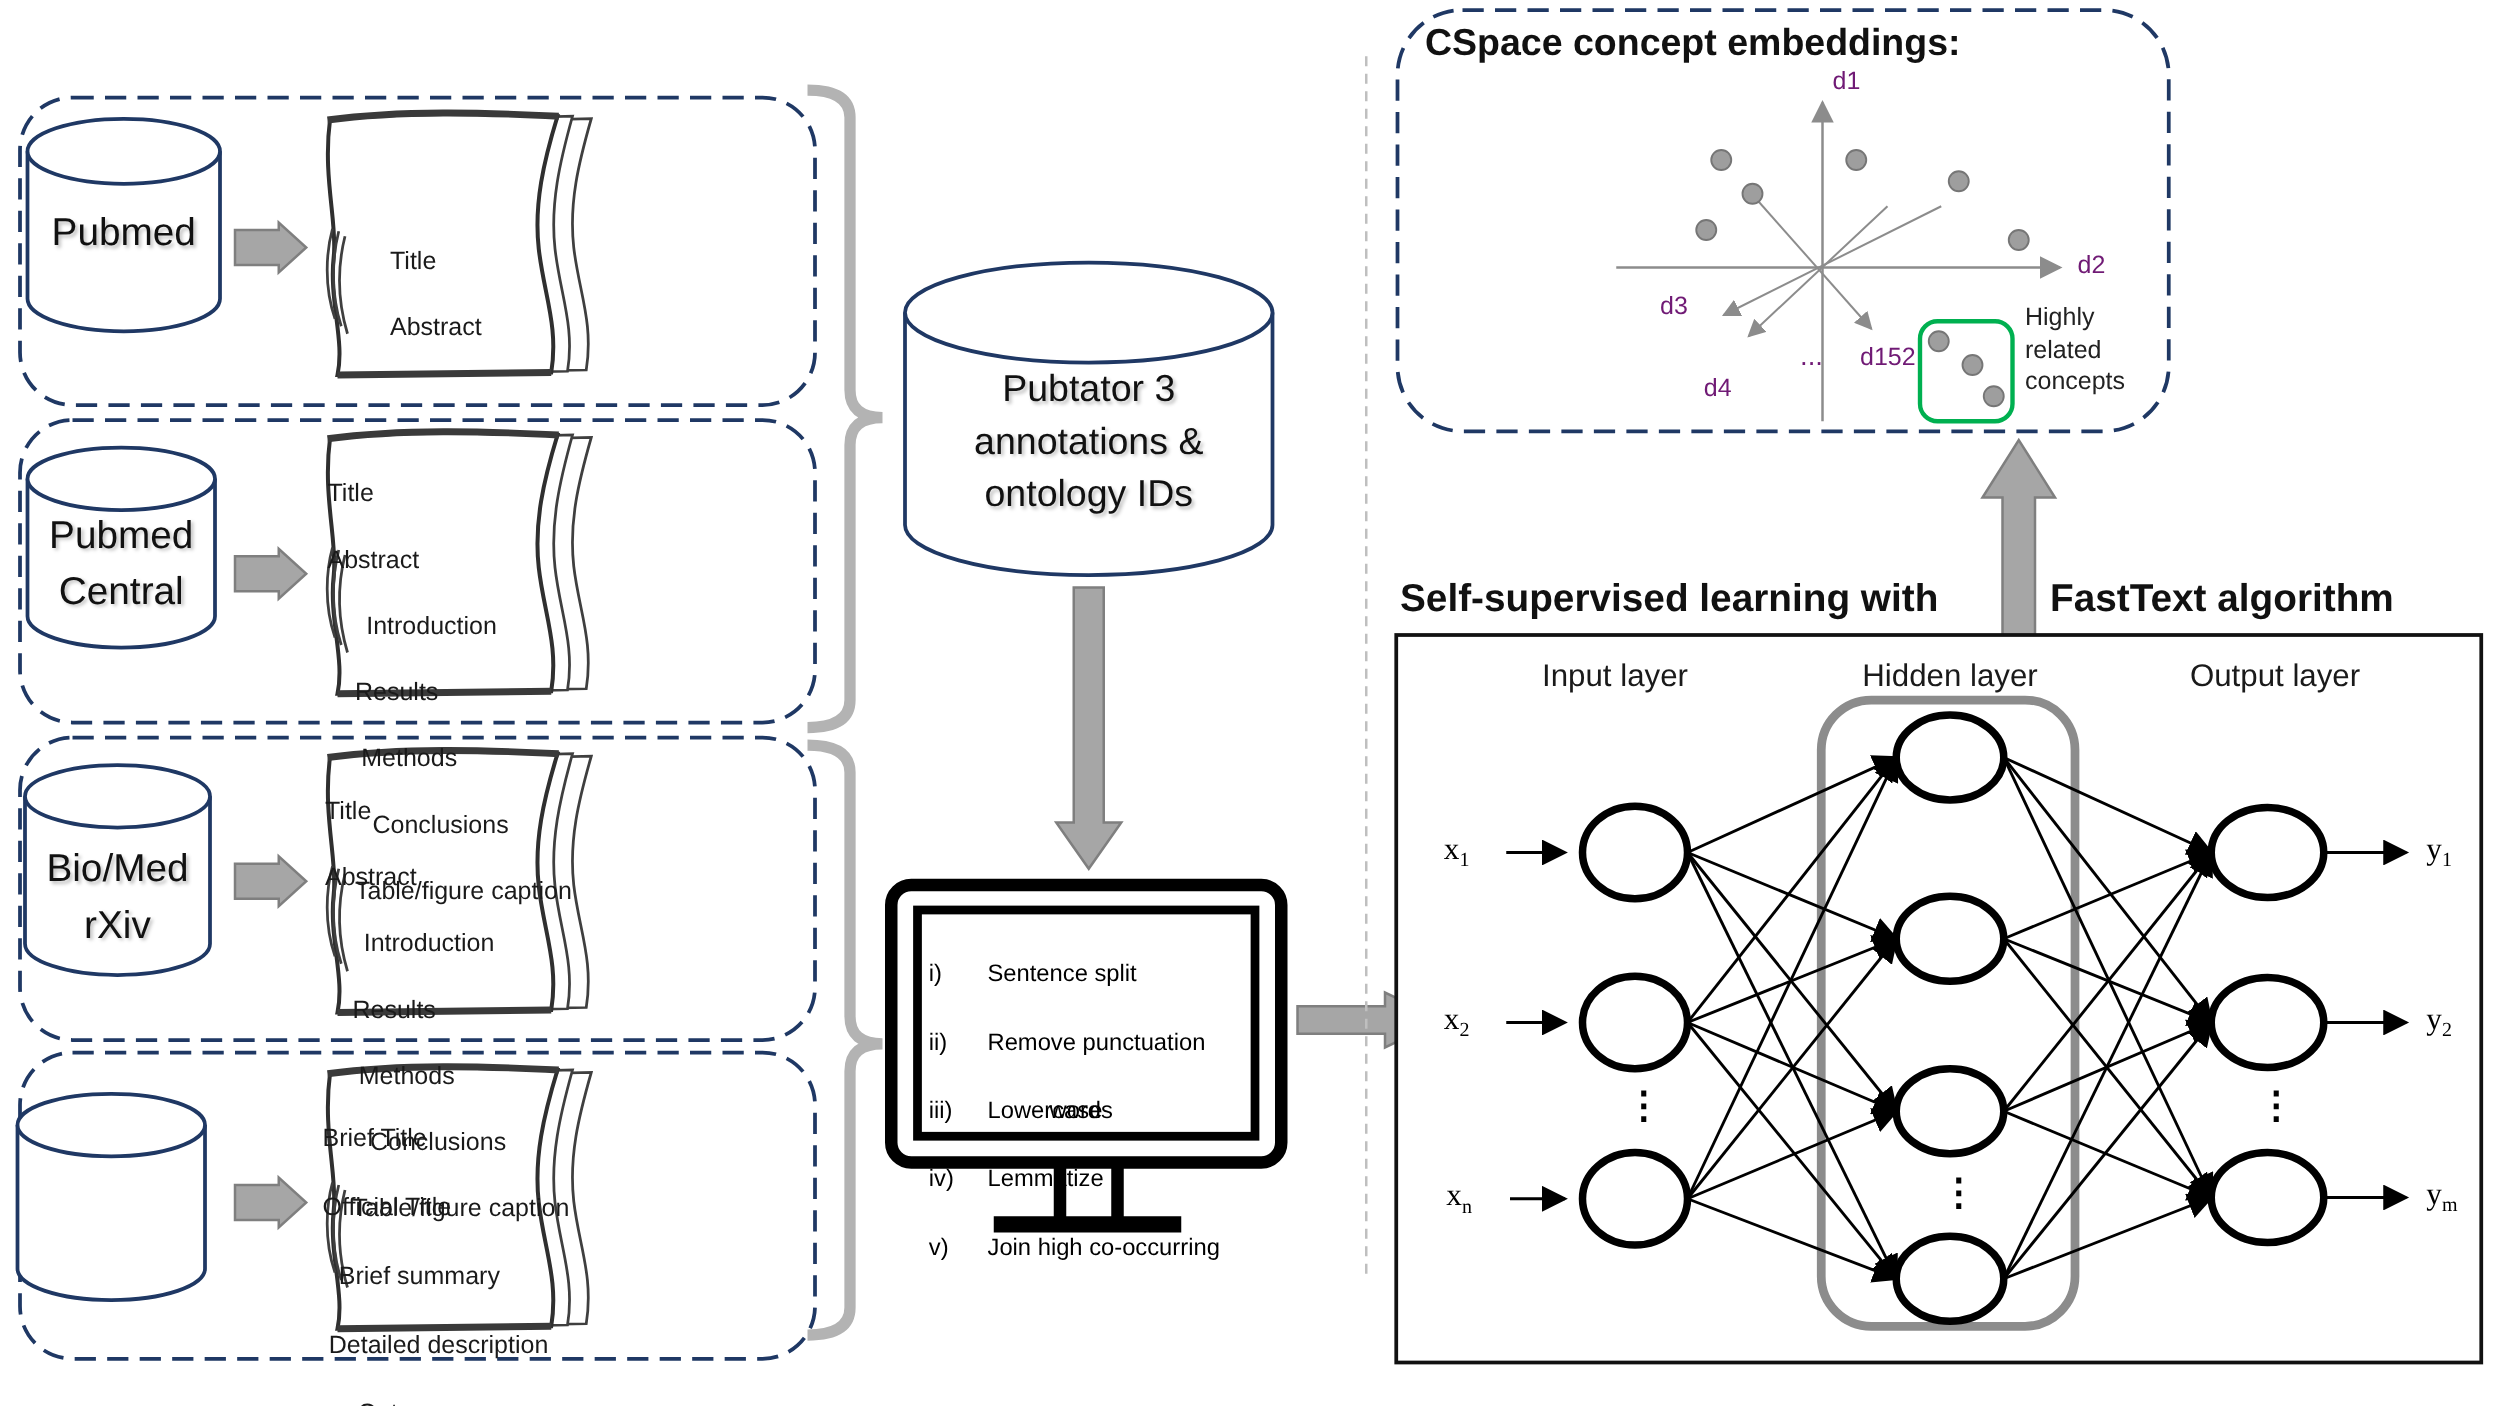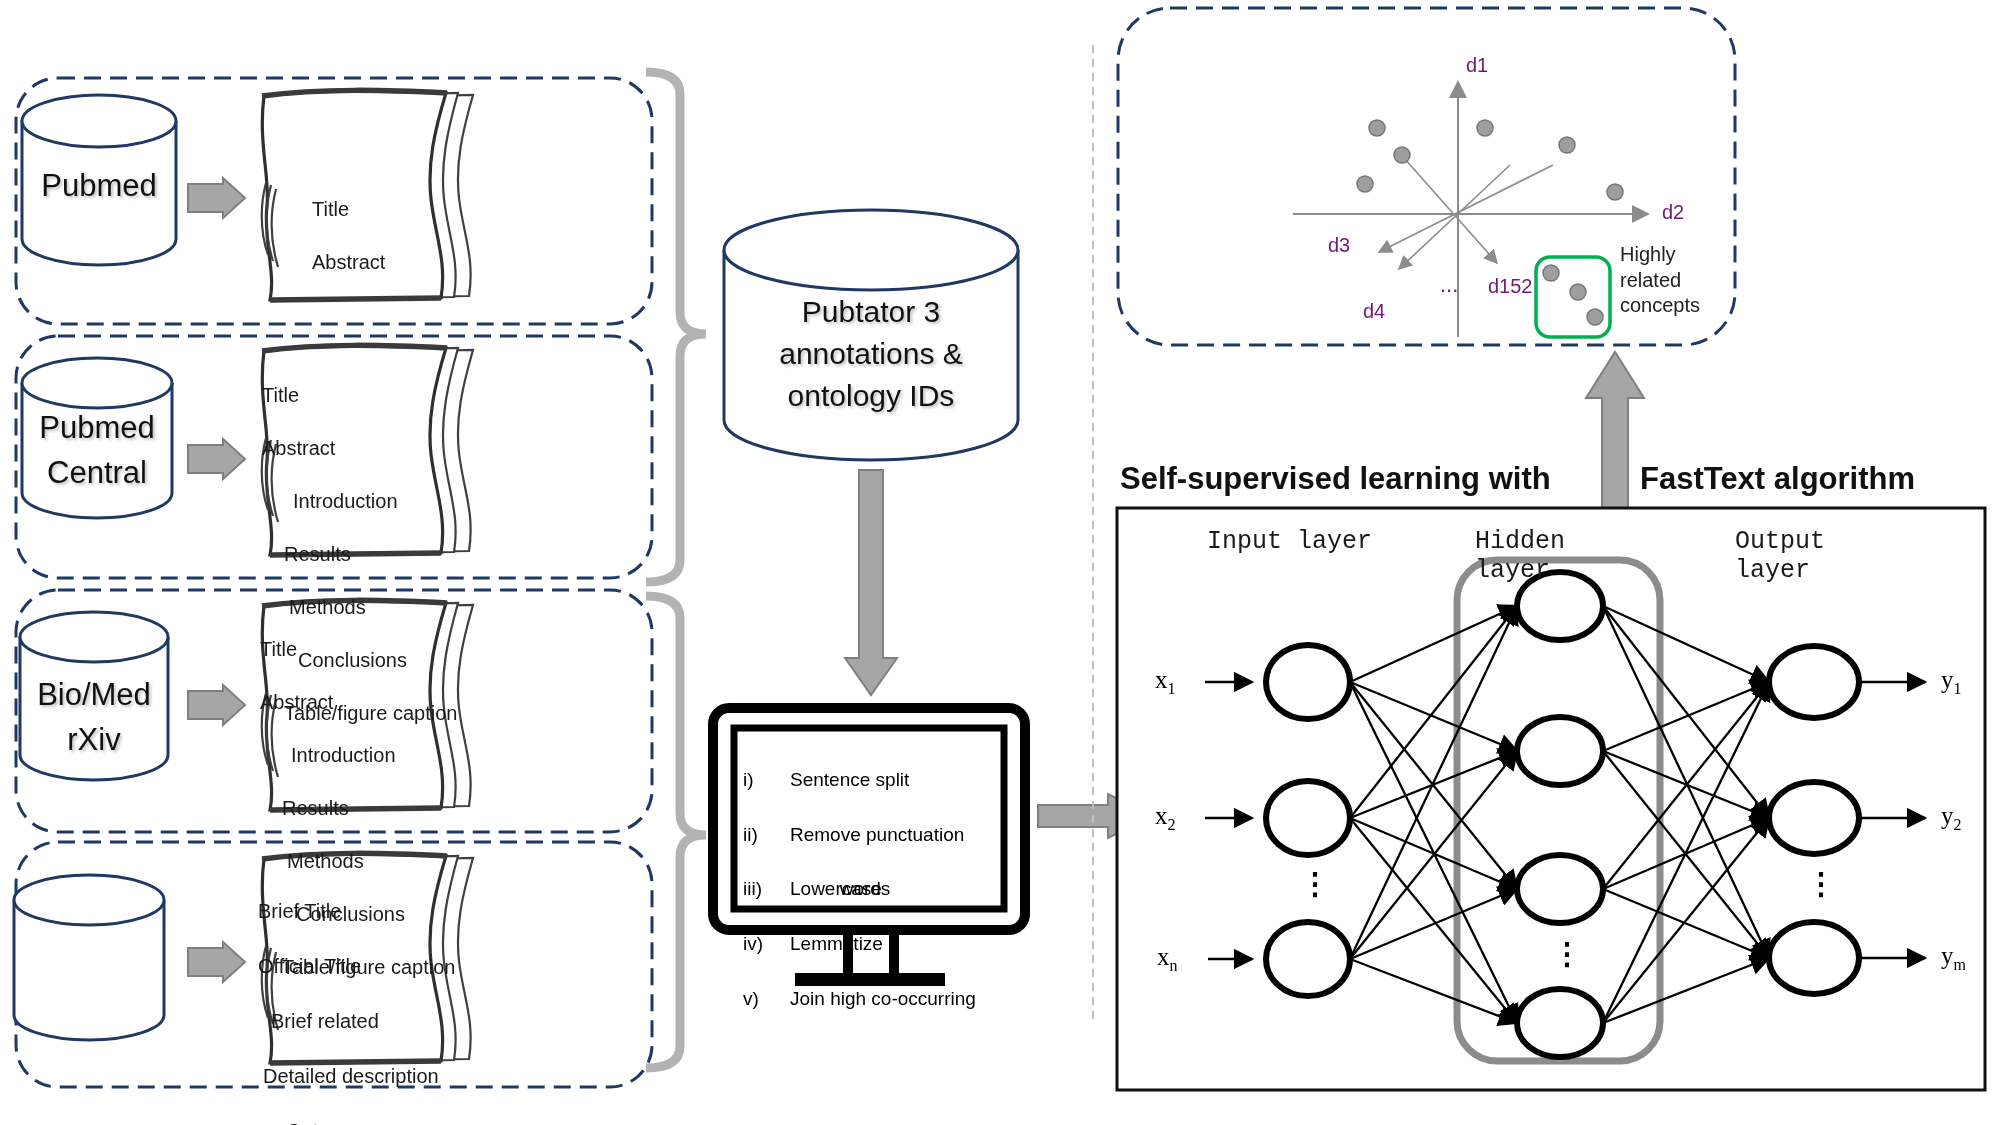--- a/index.html
+++ b/index.html
@@ -9,21 +9,21 @@
   .t{position:absolute;z-index:2;white-space:pre-line;}
   .big-title{font-size:31px;font-weight:bold;letter-spacing:-0.5px;}
   .db-label{font-size:31px;text-align:center;text-shadow:2px 2px 3px rgba(0,0,0,.25);line-height:45px;}
   .scroll-lines{font-size:20px;line-height:26.5px;color:#1a1a1a;}
   .scroll-lines div{white-space:nowrap;}
   .mon-list{font-size:19px;line-height:27.3px;color:#000;}
   .mon-row{display:flex;}
   .mon-num{width:47px;flex:0 0 47px;}
   .axis-label{font-size:20px;color:#701a75;}
   .hl-label{font-size:20px;line-height:25.5px;color:#222;}
-  .layer-label{font-family:Liberation Mono, monospace;font-size:25px;color:#1a1a1a;text-align:left;width:170px;}
+  .layer-label{font-family:Liberation Sans, sans-serif;font-size:25px;color:#1a1a1a;text-align:center;width:170px;}
   .nn-io{font-family:"Liberation Serif",serif;font-size:25px;color:#000;}
   .nn-io sub{font-size:16px;}
   .vdots{font-family:"Liberation Serif",serif;font-size:30px;font-weight:bold;color:#000;}
   .heading{font-size:31px;font-weight:bold;}
 </style>
 </head>
 <body>
 
 <div id="stage">
 
@@ -220,35 +220,36 @@
   <div>Abstract</div>
   <div style="padding-left:31px;">Introduction</div>
   <div style="padding-left:22px;">Results</div>
   <div style="padding-left:27px;">Methods</div>
   <div style="padding-left:36px;">Conclusions</div>
   <div style="padding-left:22px;">Table/figure caption</div>
 </div>
 <div class="t scroll-lines" style="left:258px;top:871px;line-height:27.4px;">
   <div>Brief Title</div>
   <div>Official Title</div>
-  <div style="padding-left:13px;">Brief related</div>
+  <div style="padding-left:13px;">Brief summary</div>
   <div style="padding-left:5px;">Detailed description</div>
   <div style="padding-left:28px;">Outcome</div>
   
 </div>
 
 <div class="t mon-list" style="left:743px;top:739px;width:262px;">
   <div class="mon-row"><span class="mon-num">i)</span><span>Sentence split</span></div>
   <div class="mon-row"><span class="mon-num">ii)</span><span>Remove punctuation</span></div>
   <div class="mon-row"><span class="mon-num">iii)</span><span>Lowercase</span></div>
   <div class="mon-row"><span class="mon-num">iv)</span><span>Lemmatize</span></div>
   <div class="mon-row"><span class="mon-num">v)</span><span>Join high co-occurring</span></div>
 </div>
 <div class="t mon-list" style="left:805px;top:875px;width:120px;text-align:center;">words</div>
 
+<div class="t heading" style="left:1140px;top:18px;font-size:30px;">CSpace concept embeddings:</div>
 <div class="t axis-label" style="left:1466px;top:54px;">d1</div>
 <div class="t axis-label" style="left:1662px;top:201px;">d2</div>
 <div class="t axis-label" style="left:1328px;top:234px;">d3</div>
 <div class="t axis-label" style="left:1363px;top:275px;margin-top:25px;">d4</div>
 <div class="t axis-label" style="left:1488px;top:275px;">d152</div>
 <div class="t axis-label" style="left:1440px;top:272px;font-size:22px;">...</div>
 <div class="t hl-label" style="left:1620px;top:242px;">Highly
 related
 concepts</div>
 

